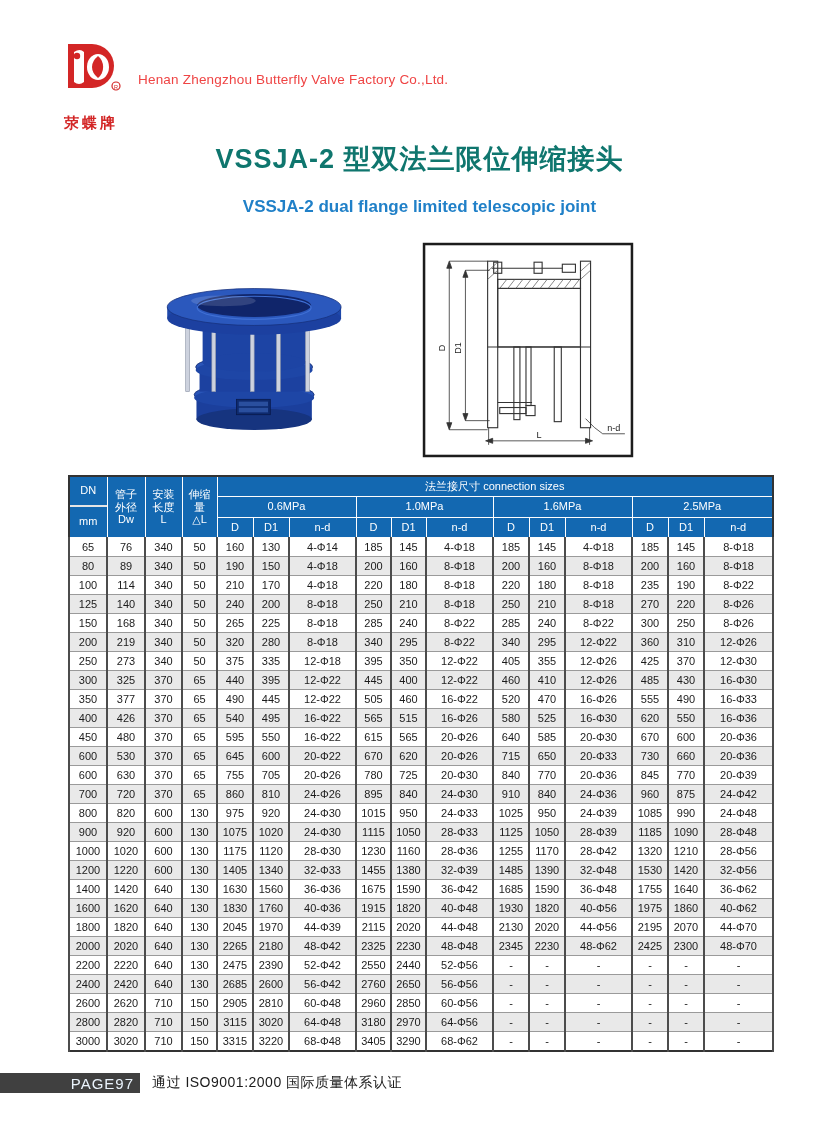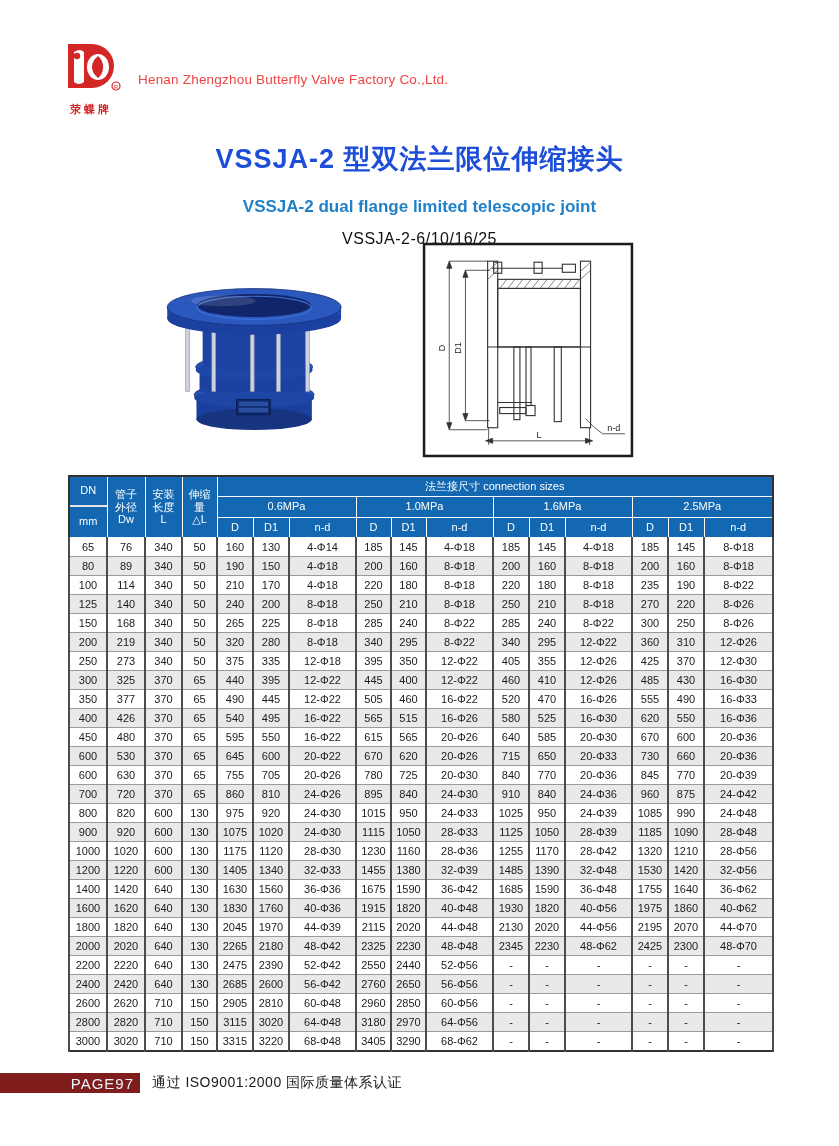--- a/index.html
+++ b/index.html
@@ -3,27 +3,27 @@
 <meta charset="utf-8">
 <style>
   html,body{margin:0;padding:0;background:#ffffff;}
   .page{
     position:relative;width:839px;height:1146px;background:#fff;overflow:hidden;
     font-family:"Liberation Sans","DejaVu Sans",sans-serif;color:#222;
   }
   
   .brand{position:absolute;left:58px;top:40px;display:flex;align-items:flex-start;}
   .logo-box{width:66px;text-align:center;}
-  .logo-caption{color:#d32626;font-size:11px;font-weight:bold;letter-spacing:3px;margin-top:0;}
+  .logo-caption{color:#d32626;font-size:15px;font-weight:bold;letter-spacing:3px;margin-top:12px;}
   .brand-text{margin-left:14px;padding-top:12px;}
   .company-cn{font-size:26px;font-weight:bold;color:#2a2a2a;letter-spacing:2px;line-height:1.15;}
   .company-en{font-size:13.5px;color:#ef4444;margin-top:20px;letter-spacing:0.2px;}
   
   .titles{position:absolute;left:0;top:141px;width:100%;text-align:center;}
-  .title-cn{font-size:27px;font-weight:bold;color:#1d4ed8;letter-spacing:1px;margin:0;}
+  .title-cn{font-size:27px;font-weight:bold;color:#0f766e;letter-spacing:1px;margin:0;}
   .title-en{font-size:17px;font-weight:bold;color:#2080c8;margin:20px 0 0 0;}
   .model{font-size:16px;color:#111;margin-top:13px;letter-spacing:0.5px;}
   
   .fig-photo{position:absolute;left:158px;top:278px;}
   .fig-drawing{position:absolute;left:421px;top:241px;}
   
   .spec{position:absolute;left:68px;top:475px;}
   table.spec-table{border-collapse:collapse;table-layout:fixed;width:704px;border:2px solid #333;}
   table.spec-table th{
     background:#1368b1;color:#fff;font-weight:normal;font-size:11px;
@@ -35,21 +35,21 @@
   .dn-wrap .dn-top{flex:1;display:flex;align-items:center;justify-content:center;border-bottom:2px solid #e5e5e5;}
   .dn-wrap .dn-bot{flex:1.1;display:flex;align-items:center;justify-content:center;}
   table.spec-table td{
     font-size:11px;text-align:center;height:18px;line-height:18px;padding:0;
     border:1px solid #9a9a9a;border-left:2px solid #4c4c4c;border-right:2px solid #4c4c4c;
     color:#1b1b1b;background:#fff;overflow:hidden;white-space:nowrap;
   }
   tr.alt td{background:#e9e9e9;}
   
   .footer-bar{
-    position:absolute;left:0;top:1073px;width:140px;height:20px;background:#7f1d1d;
+    position:absolute;left:0;top:1073px;width:140px;height:20px;background:#404040;
     color:#eaf3fc;font-size:15px;display:flex;align-items:center;justify-content:flex-end;
     padding-right:6px;box-sizing:border-box;letter-spacing:1px;
   }
   .footer-cert{position:absolute;left:152px;top:1074px;font-size:14px;color:#1b1b1b;letter-spacing:0.5px;}
 </style>
 </head>
 <body>
 
 <div class="page">
 
@@ -67,21 +67,20 @@
       <div class="logo-caption">荥蝶牌</div>
     </div>
     <div class="brand-text">
       <div class="company-en">Henan Zhengzhou Butterfly Valve Factory Co.,Ltd.</div>
     </div>
   </header>
 
   <section class="titles">
     <h1 class="title-cn">VSSJA-2 型双法兰限位伸缩接头</h1>
     <h2 class="title-en">VSSJA-2 dual flange limited telescopic joint</h2>
-    <div class="model">VSSJA-2-6/10/16/25</div>
   </section>
 
   <svg class="fig-photo" width="200" height="168" viewBox="0 0 260 215">
 
     <rect x="50" y="154" width="150" height="28" fill="#1b3f9c"></rect>
     <ellipse cx="125" cy="182" rx="75" ry="14" fill="#16347f"></ellipse>
 
     <ellipse cx="125" cy="150" rx="78" ry="15" fill="#2a55b8" stroke="#122a6e" stroke-width="1"></ellipse>
     <ellipse cx="125" cy="154" rx="78" ry="13" fill="#1e46a6"></ellipse>
 

